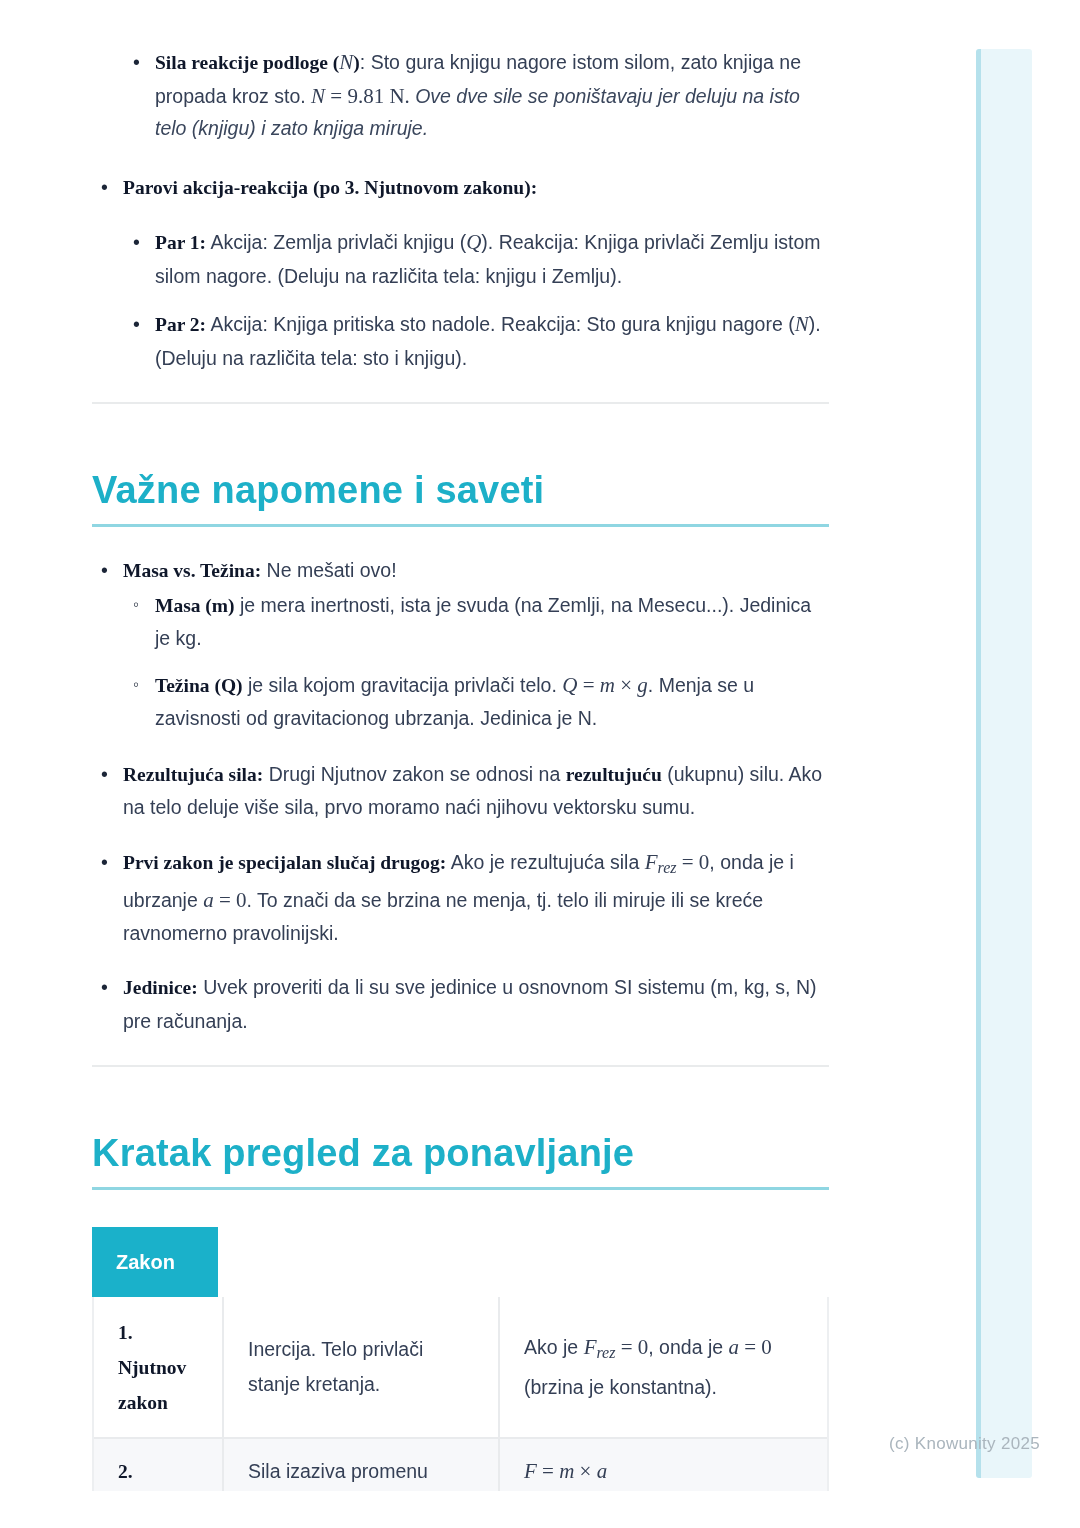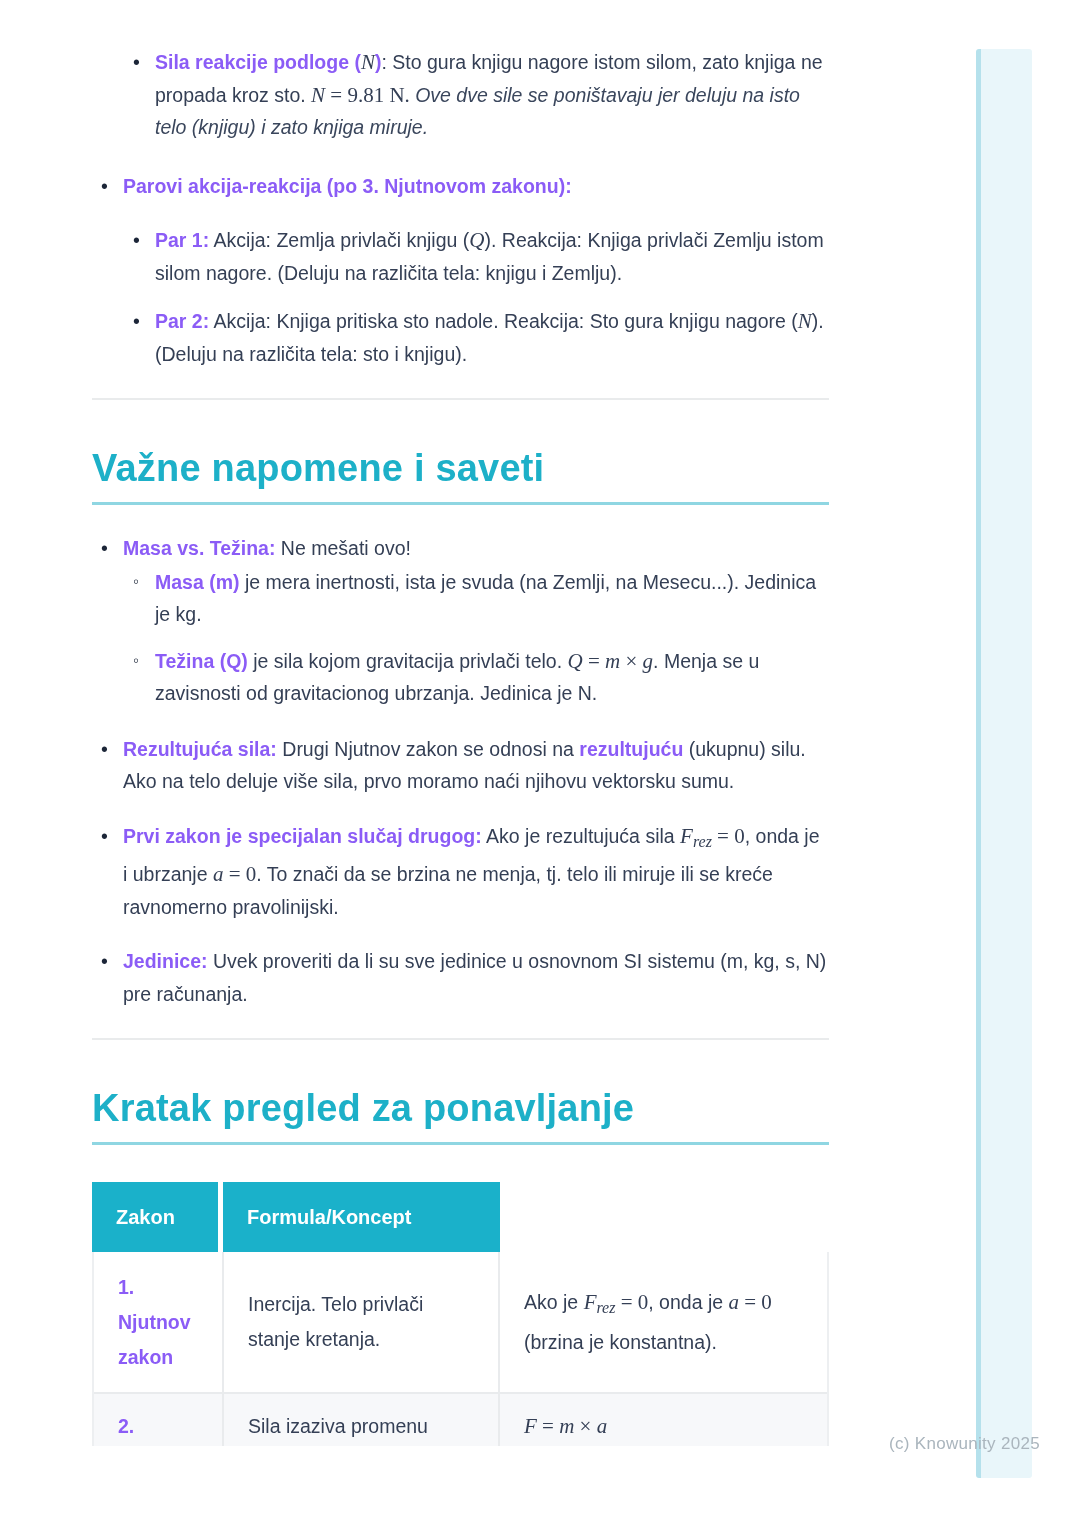--- a/index.html
+++ b/index.html
@@ -46,37 +46,37 @@
   .li .mk{
     flex:0 0 22px;
     color:#1c2638;
   }
   .lv1{padding-left:9px;}
   .lv2{padding-left:41px;}
   .mk-circle{font-size:17px;}
   .rich{flex:1 1 auto;}
   
   .run-r{}
-  .run-b{font-weight:700;color:#8b5cf6;}
+  .run-b{font-weight:700;color:#0f172a;font-family:Liberation Serif, serif;}
   .run-i{font-style:italic;color:#3a465c;}
   .run-m{font-family:"Liberation Serif",serif;font-style:italic;font-size:21px;}
   .run-mu{font-family:"Liberation Serif",serif;font-size:21px;}
   .run-sub{font-family:"Liberation Serif",serif;font-style:italic;font-size:16px;vertical-align:-4px;}
   
   .li-a{margin-top:46px;}
   .li-parovi{margin-top:26px;}
   .li-par1{margin-top:22px;}
   .li-par2{margin-top:16px;}
   .divider{
     height:0;
     border-top:2px solid #e9ebec;
     margin-top:28px;
   }
   .section-title{
-    margin-top:46px;
+    margin-top:64px;
     font-size:38px;
     line-height:44px;
     font-weight:700;
     color:#1db0c8;
     letter-spacing:0.2px;
   }
   .title-underline{
     height:3px;
     background:#8fd6e2;
     margin-top:12px;
@@ -196,21 +196,20 @@
 
     <div class="divider"></div>
 
     <div class="section-title">Kratak pregled za ponavljanje</div>
     <div class="title-underline"></div>
 
     <div class="table-clip">
       <div class="rtable">
         <div class="t-head">
           <div class="hc hc1">Zakon</div>
-          <div class="hc hc3">Formula/Koncept</div>
         </div>
         <div class="t-body">
           <div class="t-row row-1">
             <div class="tc tc1">
                 <span class="rich"><span class="run-b">1. Njutnov zakon</span></span>
               </div>
             <div class="tc tc2">
                 <span class="rich"><span class="run-r">Inercija. Telo privlači stanje kretanja.</span></span>
               </div>
             <div class="tc tc3">

